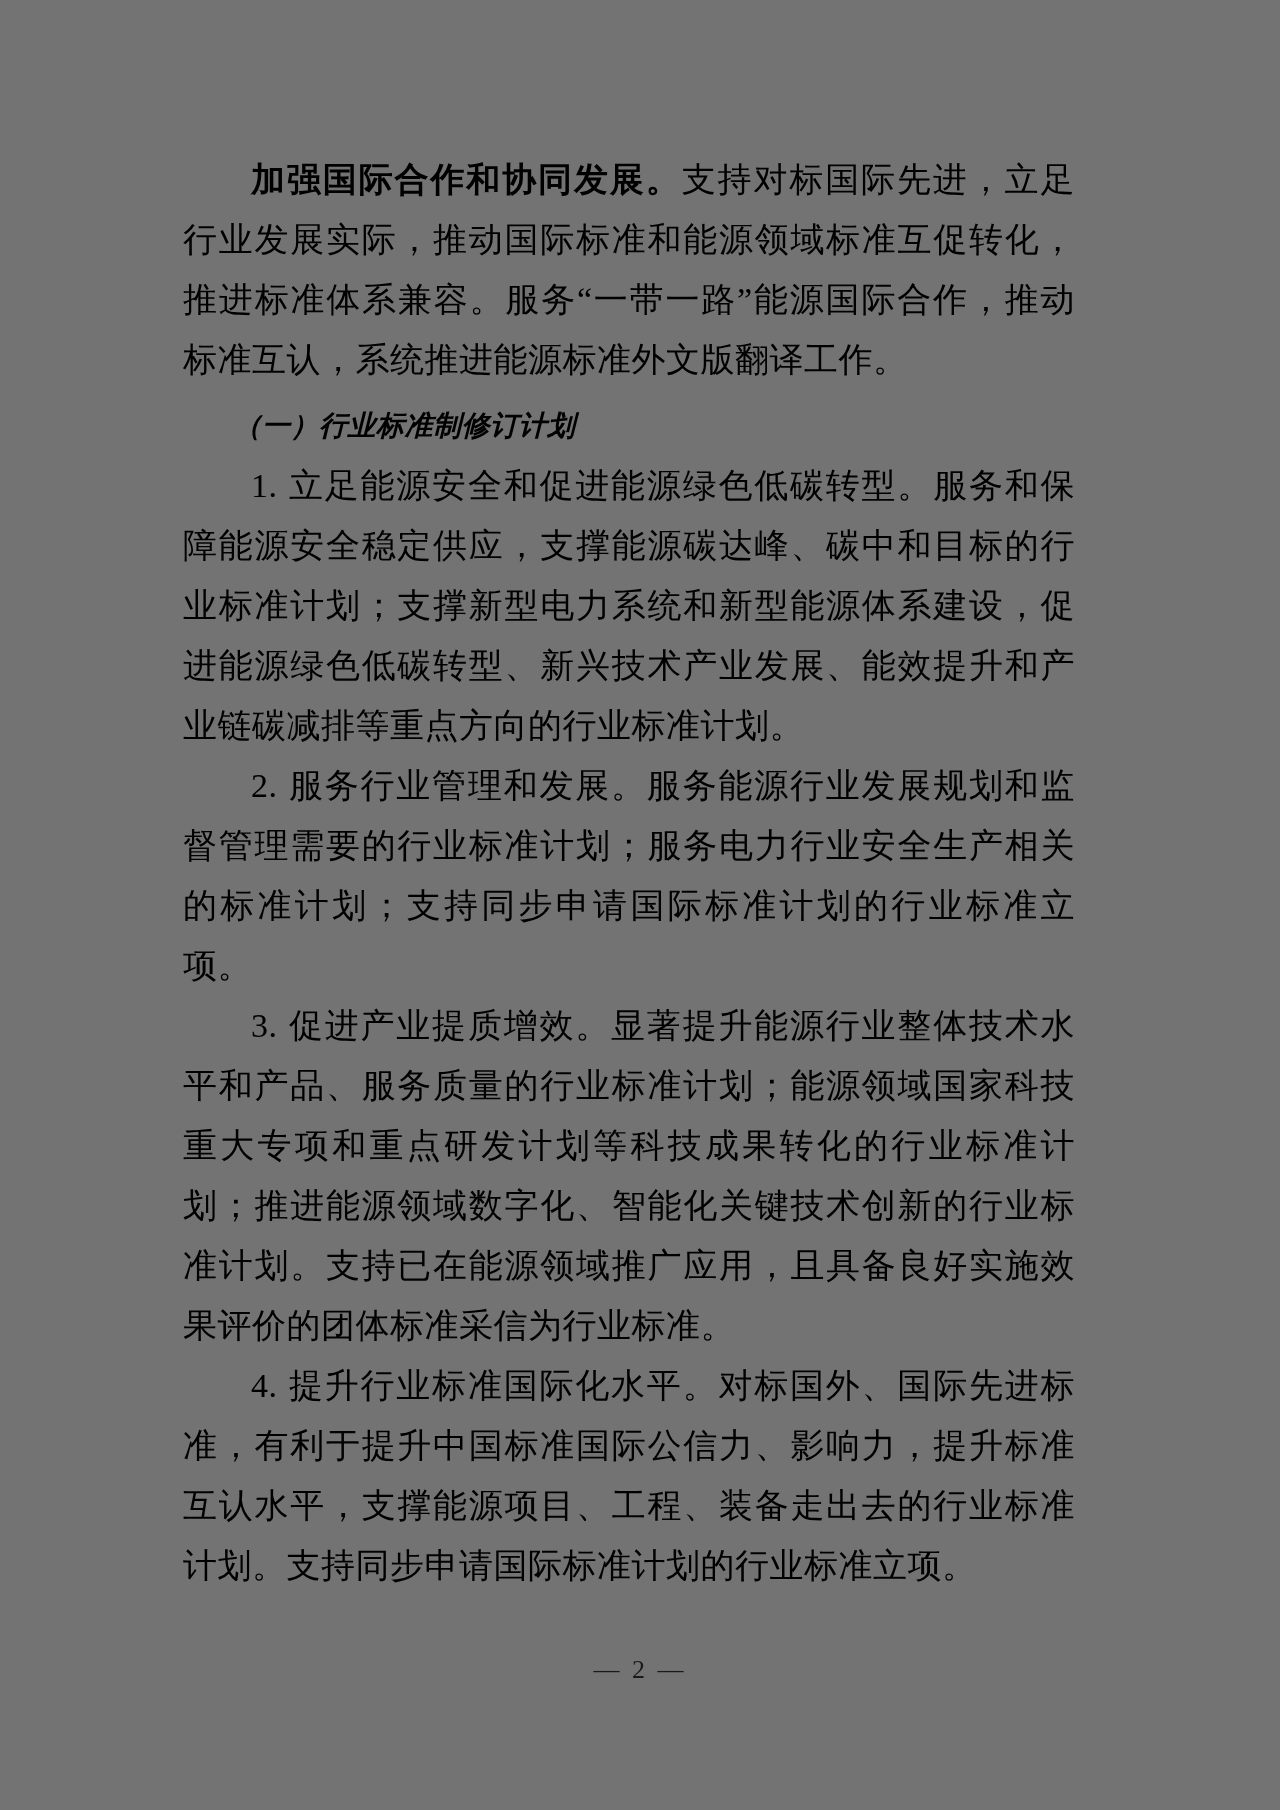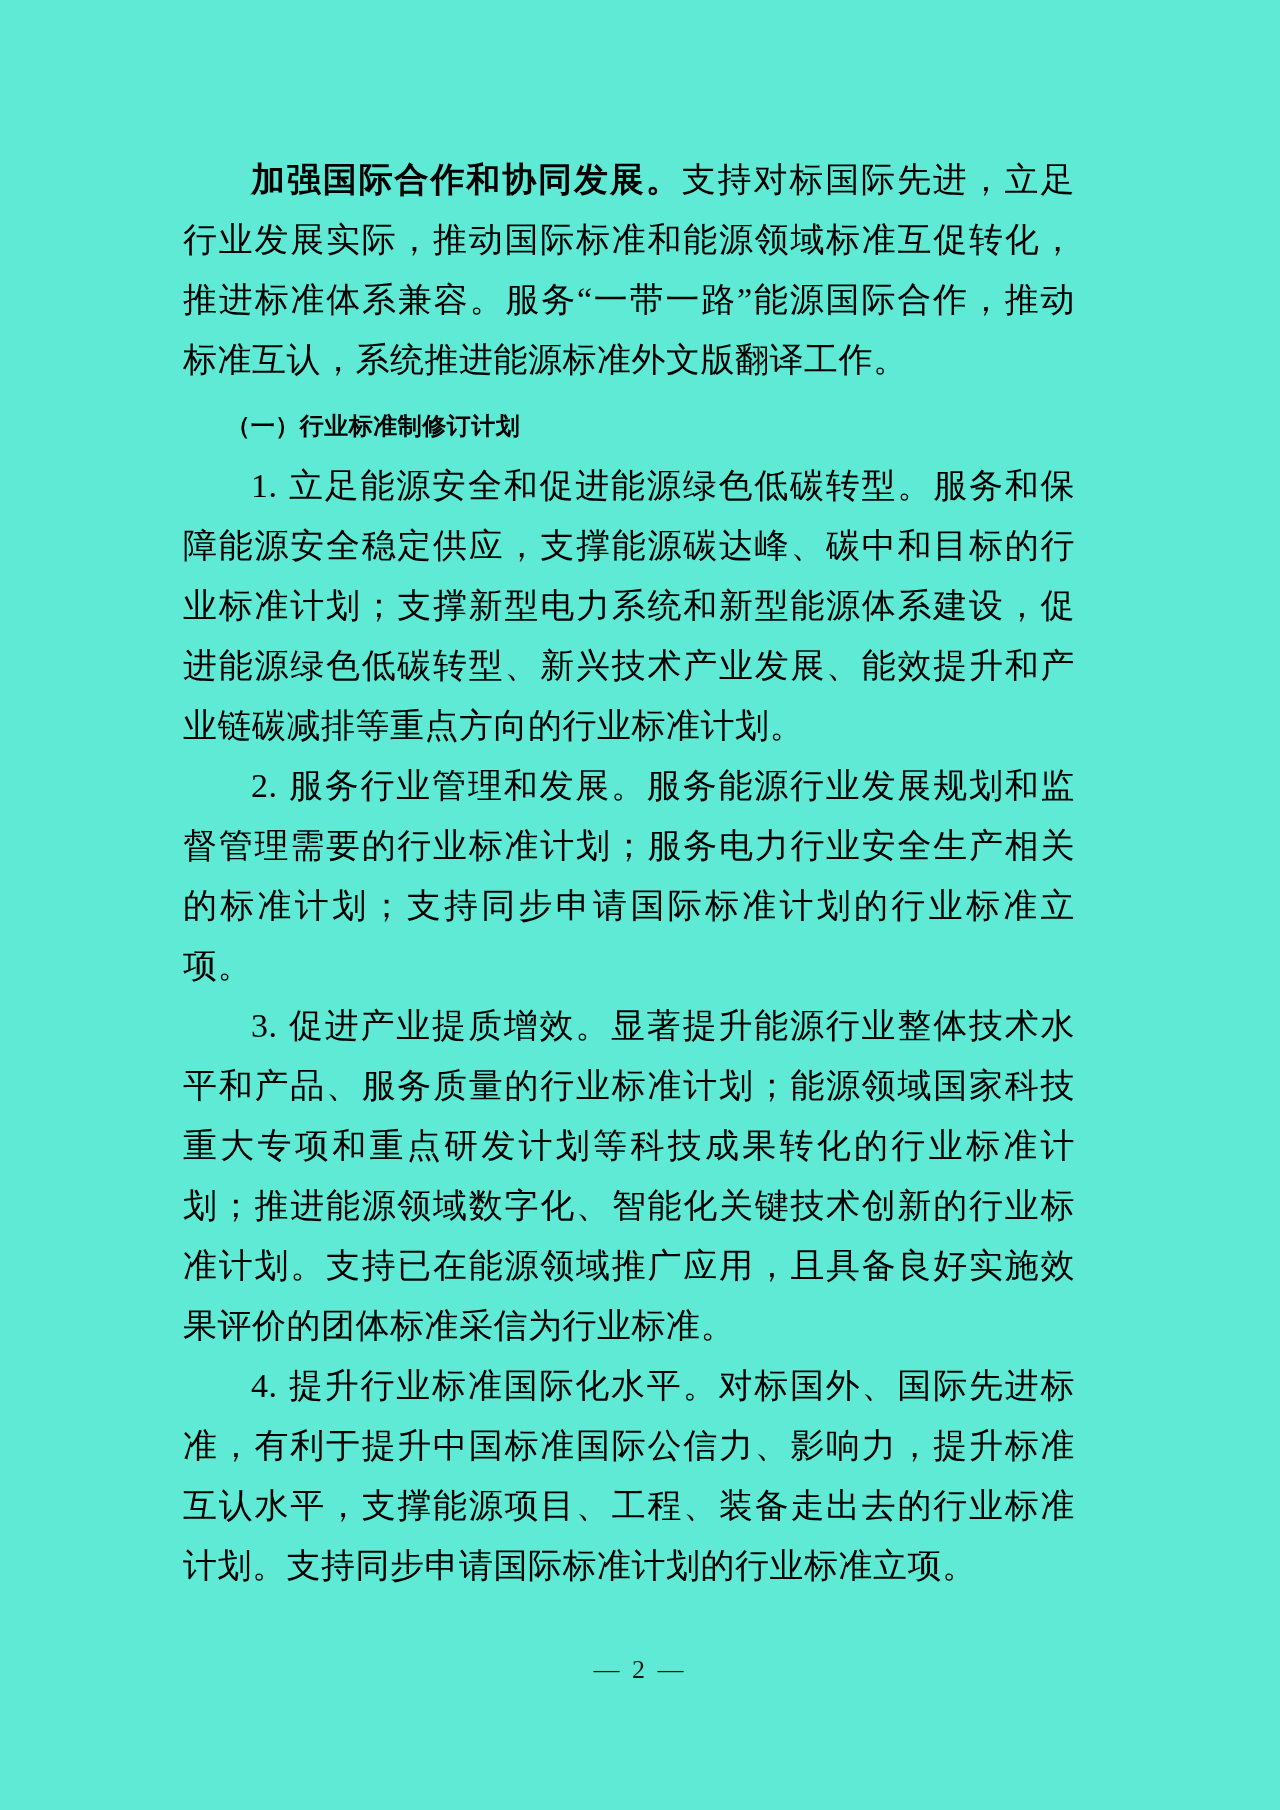--- a/index.html
+++ b/index.html
@@ -4,21 +4,21 @@
 <style>
   html, body {
     margin: 0;
     padding: 0;
     background: #ffffff;
   }
   .page {
     position: relative;
     width: 1280px;
     height: 1810px;
-    background: #5eead4;
+    background: #737373;
     color: #000000;
     font-family: "Liberation Serif", "DejaVu Serif", serif;
     overflow: hidden;
   }
   .content {
     position: absolute;
     left: 183px;
     top: 150px;
     width: 892px;
   }
@@ -41,26 +41,27 @@
     margin: 10px 0 0 0;
     font-size: 34px;
     line-height: 60px;
     font-weight: bold;
     text-indent: 2em;
     font-family: "Liberation Sans", "DejaVu Sans", sans-serif;
     letter-spacing: 1px;
   }
   .subheading {
     margin: 6px 0 0 0;
-    font-size: 24px;
+    font-size: 28px;
     line-height: 60px;
     font-weight: bold;
     text-indent: 1.8em;
     font-family: "Liberation Serif", "DejaVu Serif", serif;
     letter-spacing: 0.5px;
+    font-style: italic;
   }
   .page-number {
     position: absolute;
     left: 0;
     right: 0;
     top: 1650px;
     text-align: center;
     font-size: 26px;
     line-height: 40px;
     color: #1a1a1a;

